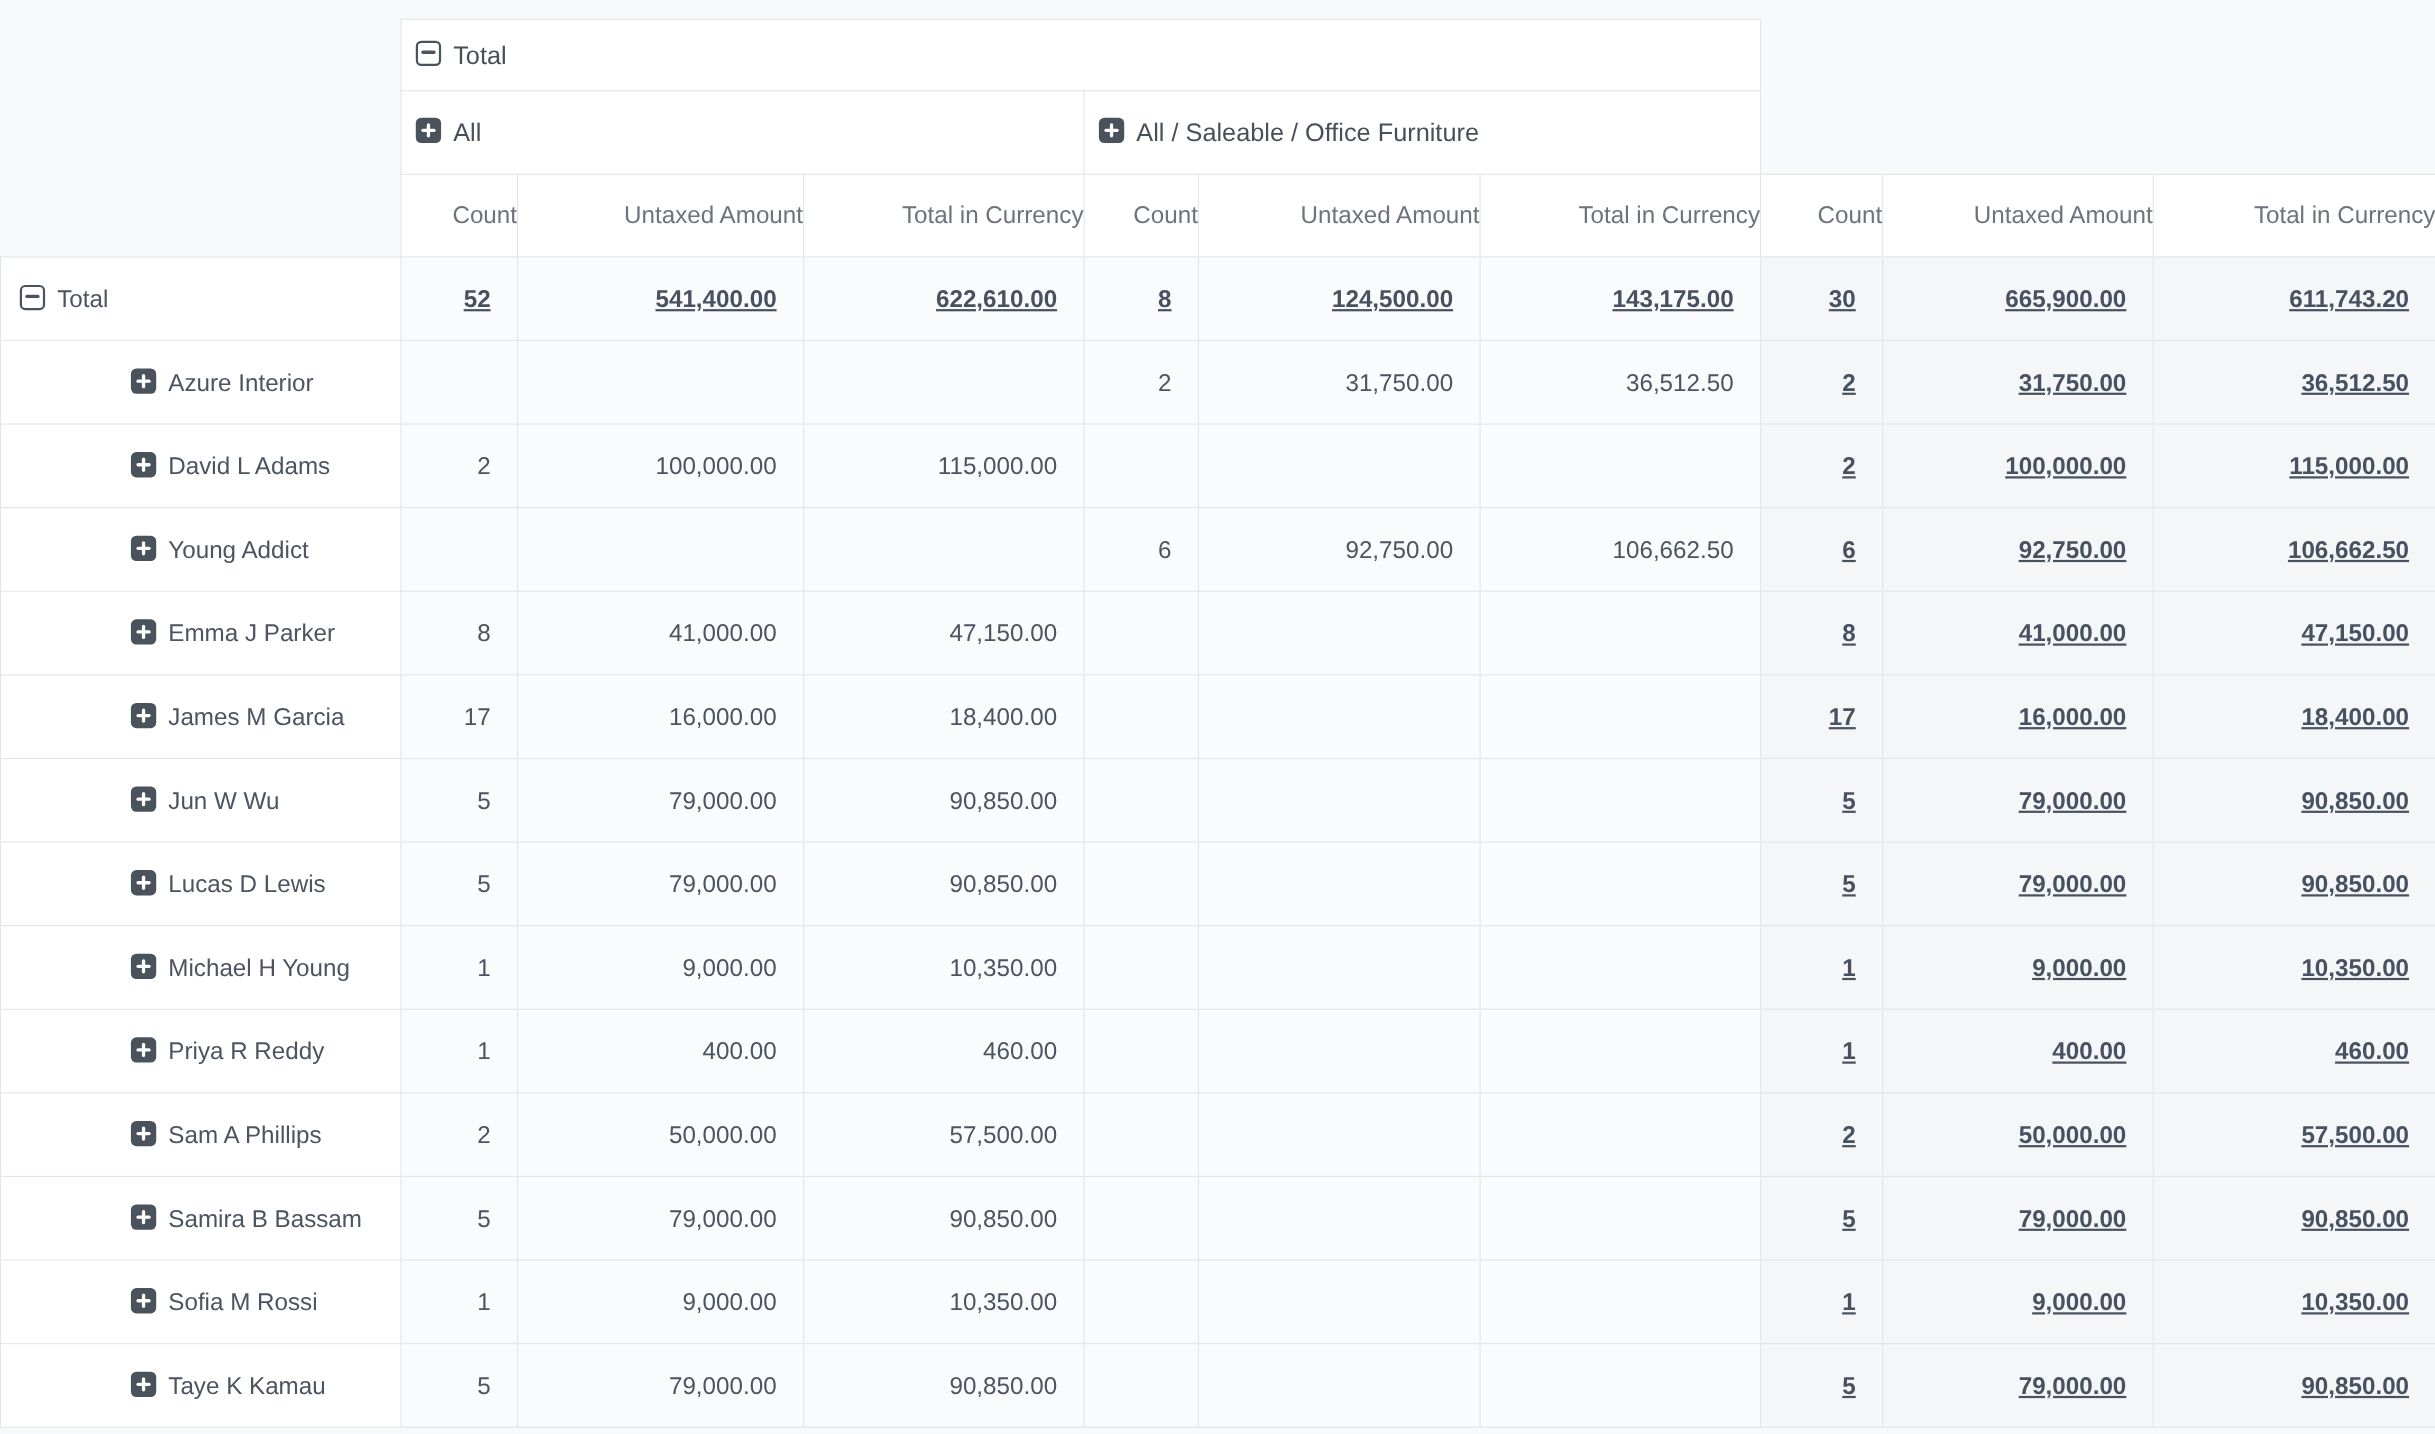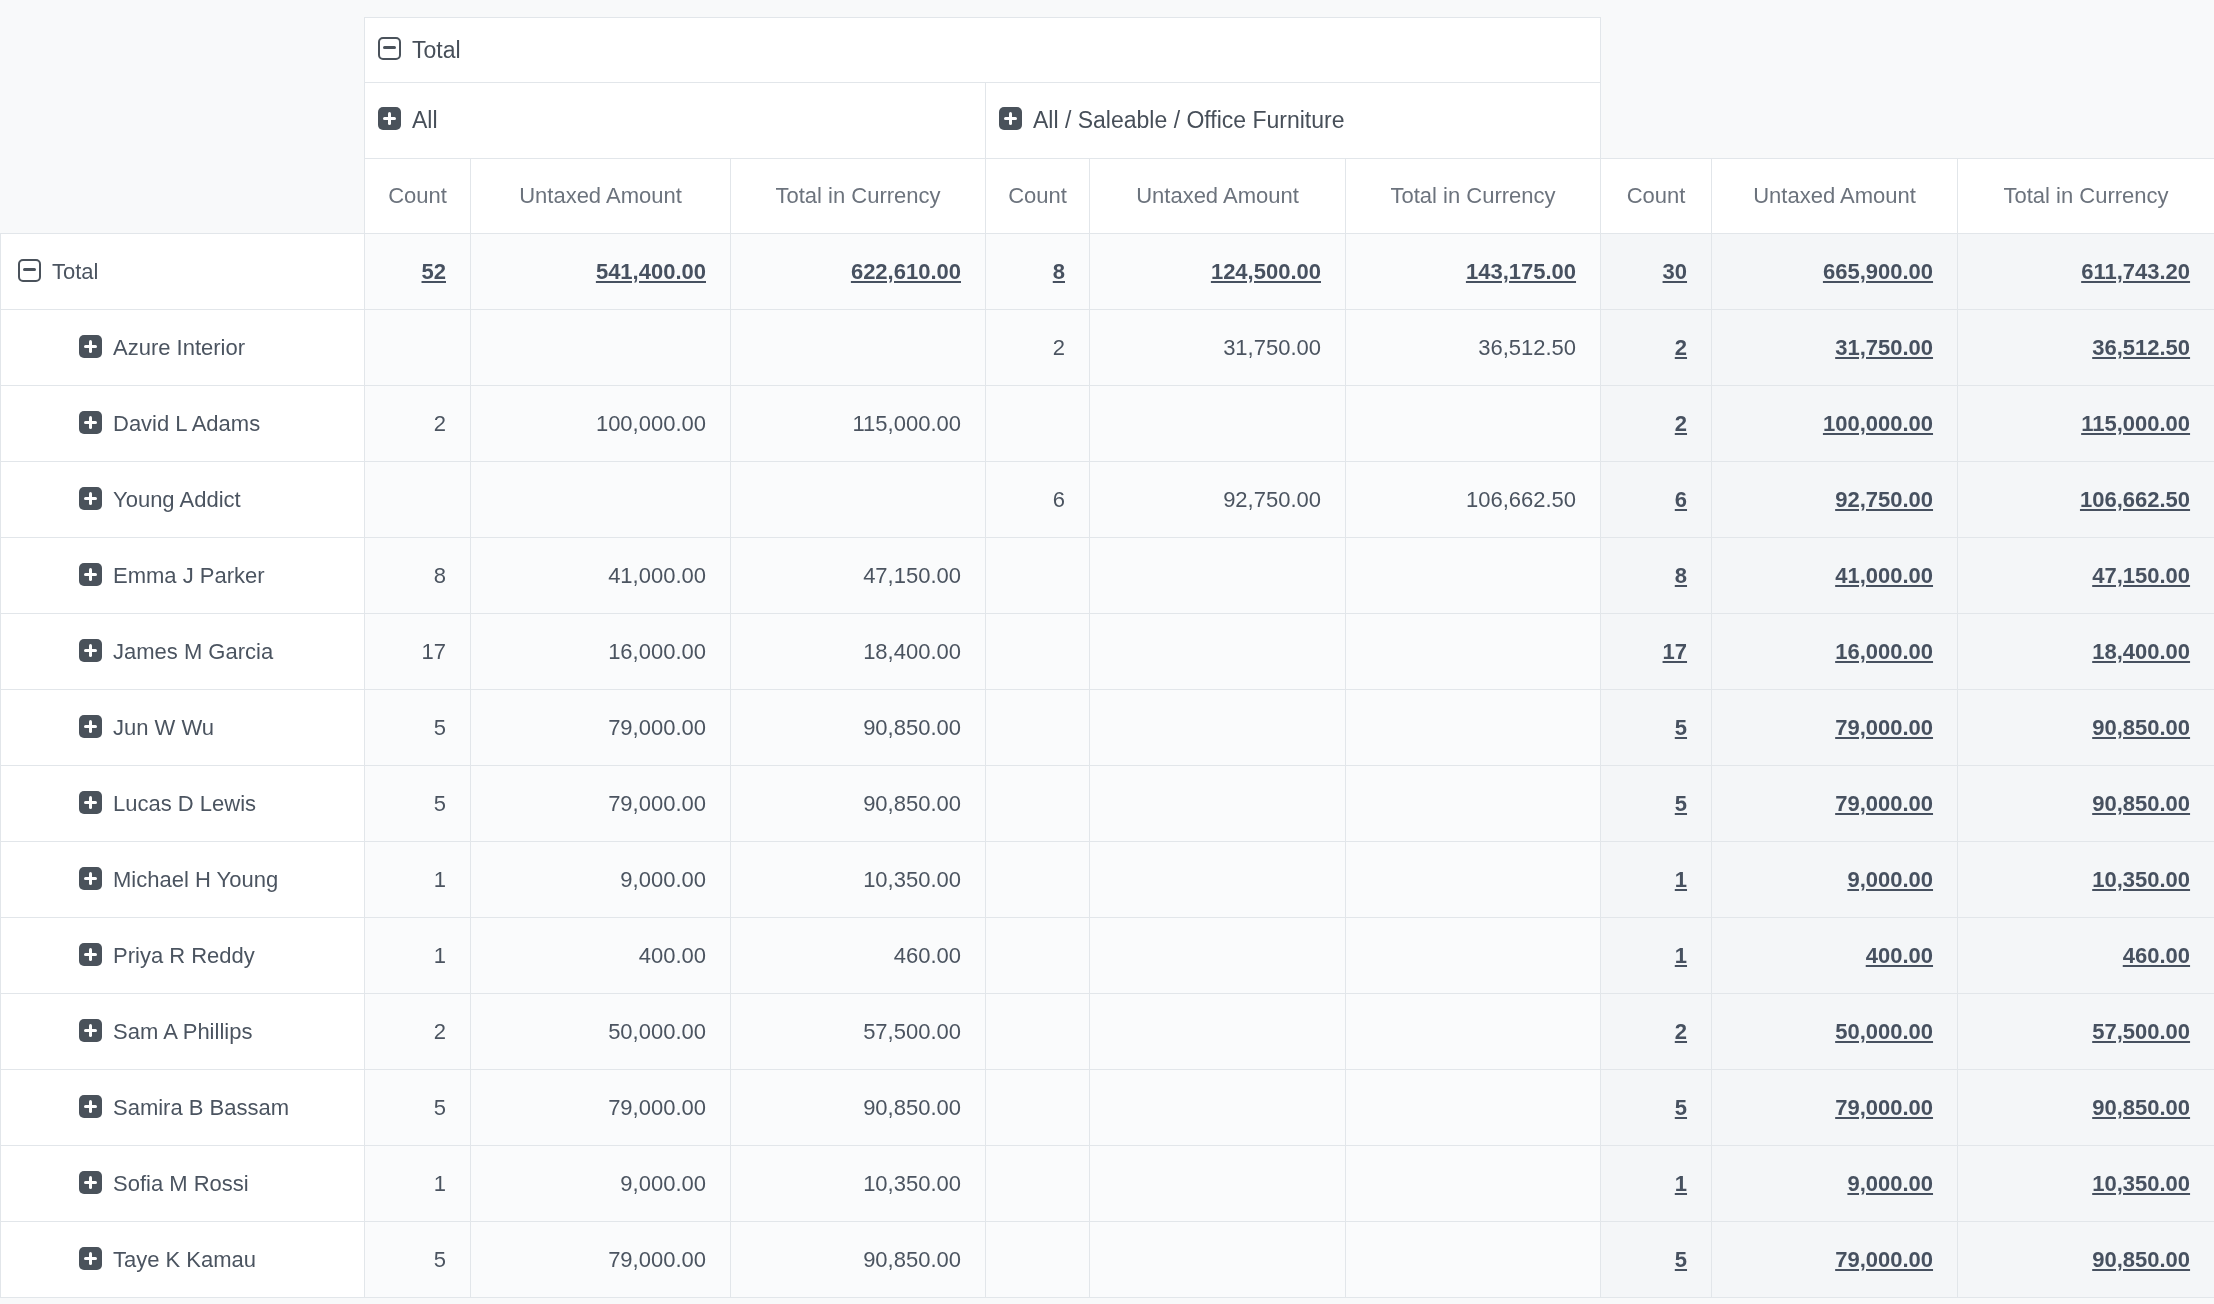--- a/index.html
+++ b/index.html
@@ -45,21 +45,21 @@
     background: #ffffff;
     border: 1px solid #e2e6ea;
     text-align: left;
     font-size: 23px;
     color: #474f59;
     cursor: pointer;
   }
   th.measure {
     background: #ffffff;
     border: 1px solid #e2e6ea;
-    text-align: center;
+    text-align: right;
     font-size: 22px;
     color: #6c737d;
     cursor: pointer;
   }
   tbody th.rowhead {
     background: #ffffff;
     border: 1px solid #e2e6ea;
     text-align: left;
     font-size: 22px;
     color: #4b5460;
@@ -75,21 +75,21 @@
   }
   td.val.tot { background: #f4f6f8; }
   td.val.b { font-weight: 700; color: #475160; text-decoration: underline; }
 
   .hdr {
     display: flex;
     gap: 11px;
   }
   .pad-group { padding-left: 13px; }
   .lvl0 .hdr { padding-left: 17px; }
-  .lvl1 .hdr { padding-left: 78px; }
+  .lvl1 .hdr { padding-left: 118px; }
 
   
   .sq {
     position: relative;
     display: inline-block;
     width: 23px;
     height: 23px;
     border-radius: 5px;
     flex: none;
     box-sizing: border-box;

